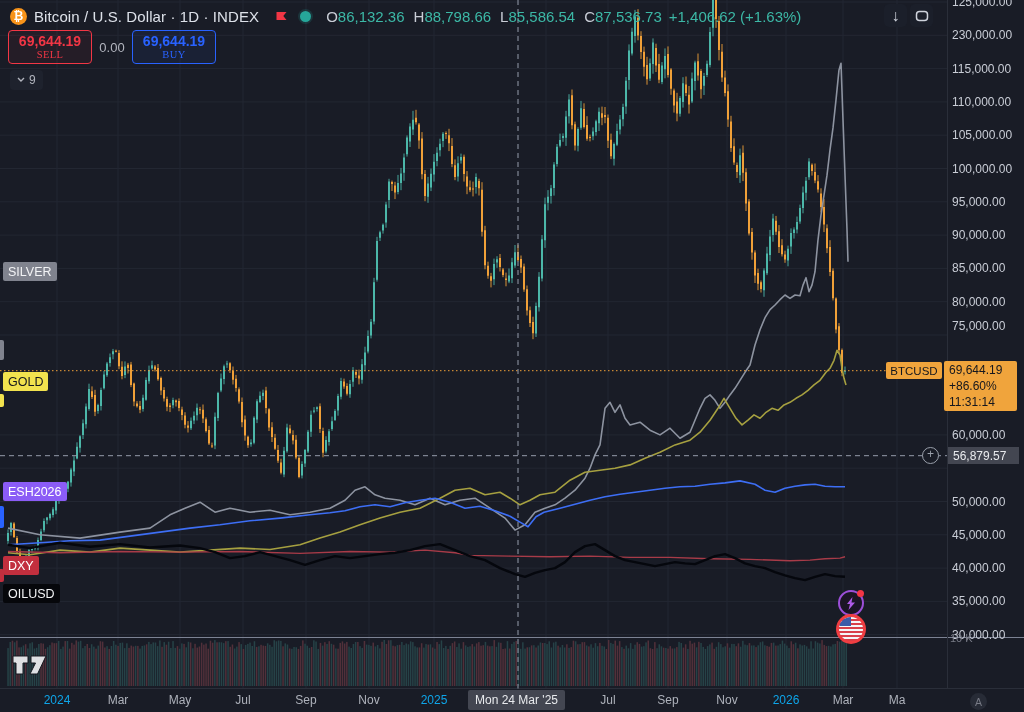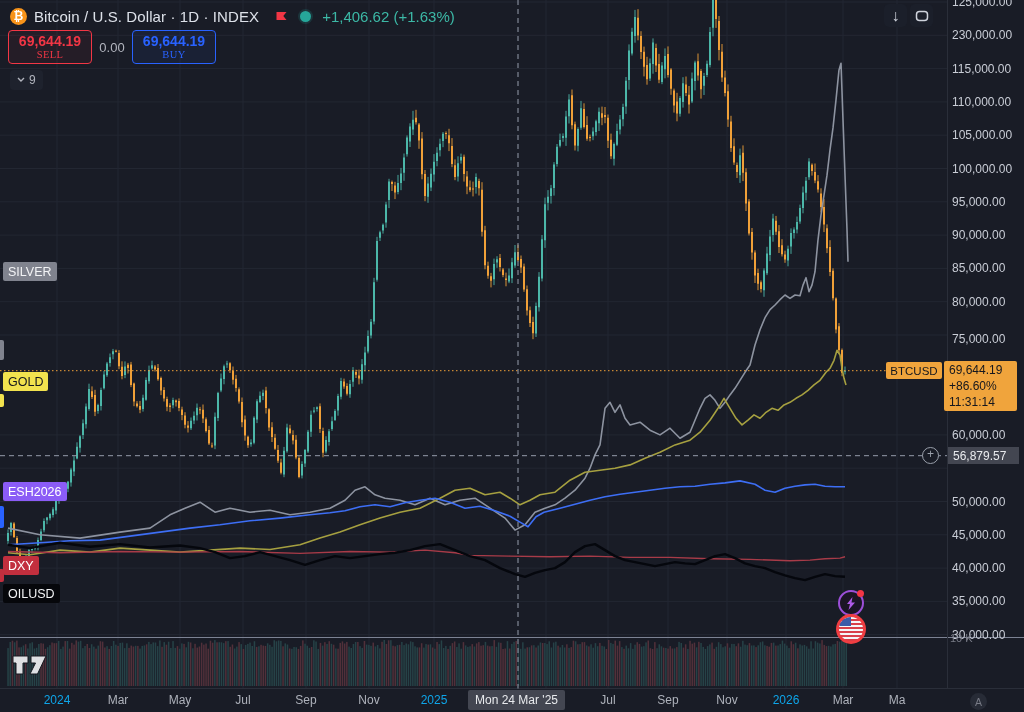--- a/index.html
+++ b/index.html
@@ -513,20 +513,26 @@
 
 <div class="hdr">
   <span class="btc-logo">₿</span>
   <span class="sym-title">Bitcoin / U.S. Dollar · 1D · INDEX</span>
   <span class="flag-ic">
     <svg width="15" height="15" viewBox="0 0 15 15">
         <path d="M2.5 3h10L9.3 7l3.2 4h-10z" fill="#f23645"></path>
       </svg>
   </span>
   <span class="status-dot"></span>
+  <span class="ohlc">
+    <span><span class="lt">O</span><span class="vl">86,132.36</span></span>
+    <span><span class="lt">H</span><span class="vl">88,798.66</span></span>
+    <span><span class="lt">L</span><span class="vl">85,586.54</span></span>
+    <span><span class="lt">C</span><span class="vl">87,536.73</span></span>
+  </span>
   <span class="chg">+1,406.62 (+1.63%)</span>
 </div>
 
 <div class="bs-wrap">
   <div class="bs-btn sell">
     <span class="bs-price">69,644.19</span>
     <span class="bs-lbl">SELL</span>
   </div>
   <div class="spread">0.00</div>
   <div class="bs-btn buy">
@@ -576,21 +582,21 @@
     <div class="ptick" style="top: -5px;">125,000.00</div>
     <div class="ptick" style="top: 28.3px;">230,000.00</div>
     <div class="ptick" style="top: 61.6px;">115,000.00</div>
     <div class="ptick" style="top: 94.9px;">110,000.00</div>
     <div class="ptick" style="top: 128.2px;">105,000.00</div>
     <div class="ptick" style="top: 161.5px;">100,000.00</div>
     <div class="ptick" style="top: 194.8px;">95,000.00</div>
     <div class="ptick" style="top: 228.1px;">90,000.00</div>
     <div class="ptick" style="top: 261.4px;">85,000.00</div>
     <div class="ptick" style="top: 294.7px;">80,000.00</div>
-    <div class="ptick" style="top: 332px;">75,000.00</div>
+    <div class="ptick" style="top: 319px;">75,000.00</div>
     <div class="ptick" style="top: 427.9px;">60,000.00</div>
     <div class="ptick" style="top: 449px;">55,000.00</div>
     <div class="ptick" style="top: 494.5px;">50,000.00</div>
     <div class="ptick" style="top: 527.8px;">45,000.00</div>
     <div class="ptick" style="top: 561.1px;">40,000.00</div>
     <div class="ptick" style="top: 594.4px;">35,000.00</div>
     <div class="ptick" style="top: 627.7px;">30,000.00</div>
   </div>
 <div class="volscale">10 K</div>
 

